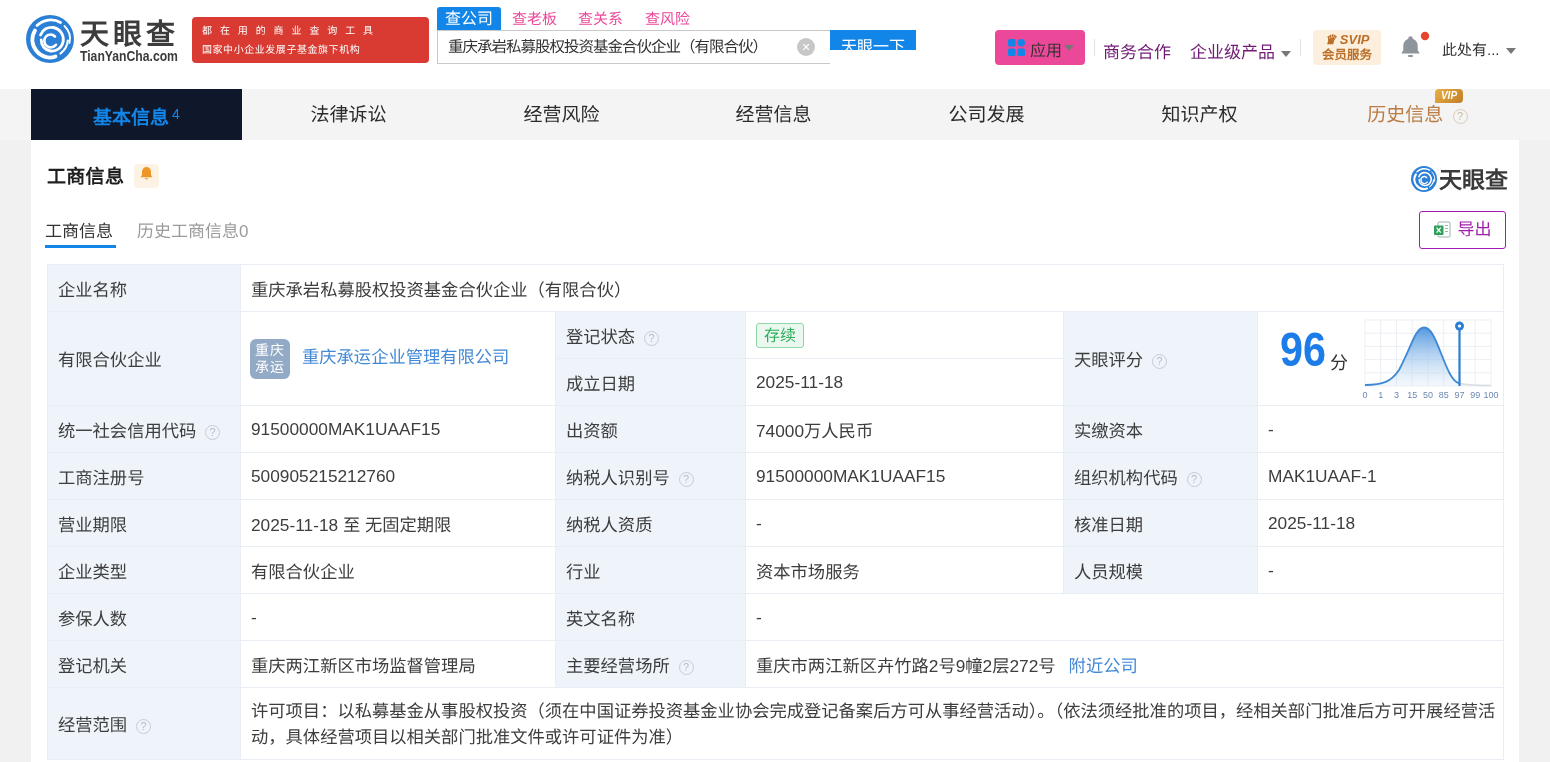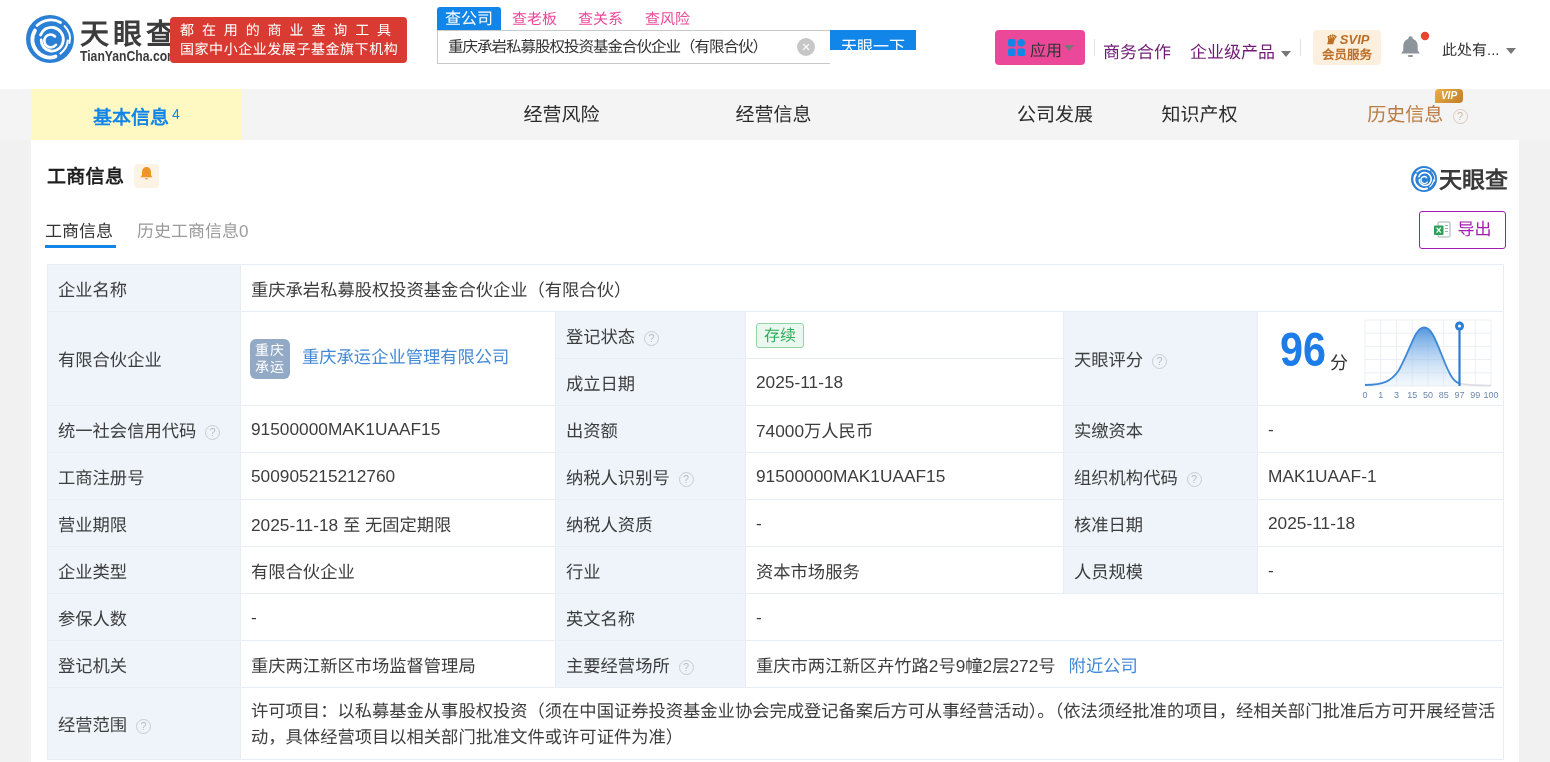--- a/index.html
+++ b/index.html
@@ -3,21 +3,21 @@
 <meta charset="utf-8">
 <style>
 * { margin:0; padding:0; box-sizing:border-box; }
 html,body { width:1550px; height:762px; overflow:hidden; font-family:"Liberation Sans",sans-serif; background:#f1f1f1; }
 #page { position:relative; width:1550px; height:762px; }
 
 #header { position:absolute; left:0; top:0; width:1550px; height:89px; background:#fff; }
 #logoCircle { position:absolute; left:26px; top:15px; }
 #logoTxt { position:absolute; left:80px; top:20px; font-size:29px; line-height:29px; font-weight:bold; color:#3c3c3c; letter-spacing:4px; }
 #logoSub { position:absolute; left:80px; top:49px; font-size:14px; line-height:14px; font-weight:bold; color:#3c3c3c; transform:scaleX(0.87); transform-origin:0 0; }
-#redBadge { position:absolute; left:170px; top:17px; width:237px; height:46px; background:#d93a31; border-radius:4px; color:#fff; font-size:14px; line-height:19px; padding:4px 0 0 10px; }
+#redBadge { position:absolute; left:192px; top:17px; width:237px; height:46px; background:#d93a31; border-radius:4px; color:#fff; font-size:10px; line-height:19px; padding:4px 0 0 10px; }
 #redBadge .l1 { letter-spacing:7.9px; white-space:nowrap; }
 #redBadge .l2 { letter-spacing:0.55px; white-space:nowrap; }
 
 .stab { position:absolute; top:8px; height:22px; line-height:22px; color:#ec4899; font-size:15px; white-space:nowrap; }
 #stabAct { position:absolute; left:437px; top:7px; width:64px; height:23px; background:#1285e8; color:#fff; text-align:center; line-height:23px; font-size:16px; border-radius:3px 3px 0 0; white-space:nowrap;}
 #sinput { position:absolute; left:437px; top:30px; width:393px; height:34px; background:#fff; border:1px solid #c9c9c9; border-right:none; line-height:32px; font-size:15.5px; color:#333; padding-left:10px; letter-spacing:-1px; white-space:nowrap;}
 #sclear { position:absolute; left:797px; top:38px; width:18px; height:18px; border-radius:50%; background:#c7c7c7; color:#fff; font-size:11px; text-align:center; line-height:18px; }
 #sbtn { position:absolute; left:830px; top:30px; width:86px; height:20px; background:#1285e8; color:#fff; font-size:16px; text-align:center; line-height:34px; }
 
 #appChip { position:absolute; left:995px; top:30px; width:90px; height:35px; background:#ec4899; border-radius:4px; }
@@ -26,21 +26,21 @@
 .vdiv { position:absolute; top:39px; width:1px; height:17px; background:#e2e2e2; }
 .hmenu { position:absolute; top:38px; font-size:17px; color:#701a75; white-space:nowrap;}
 #svip { position:absolute; left:1313px; top:30px; width:68px; height:35px; background:#fcefdd; border-radius:4px; text-align:center; }
 #svip .l1 { font-size:13px; font-weight:bold; font-style:italic; color:#bc6f28; line-height:16px; padding-top:2px;}
 #svip .l2 { font-size:12.5px; color:#bc6f28; line-height:15px; font-weight:bold;}
 #bellTop { position:absolute; left:1400px; top:31px; }
 #user { position:absolute; left:1442px; top:38px; font-size:15px; color:#333; }
 
 #tabstrip { position:absolute; left:0; top:89px; width:1550px; height:51px; background:#f4f4f4; }
 .tab { position:absolute; top:0; height:51px; line-height:51px; text-align:center; font-size:19px; color:#2b2b2b; width:213px; }
-.tab.active { background:#fef9c3; color:#1285e8; font-weight:bold; width:211px;}
+.tab.active { background:#0f172a; color:#1285e8; font-weight:bold; width:211px;}
 .tab .cnt { font-size:14px; color:#1285e8; font-weight:normal; vertical-align:5px; margin-left:3px;}
 .tab.hist { color:#bb7b42; }
 #vipBadge { position:absolute; left:1435px; top:89px; width:28px; height:14px; background:linear-gradient(135deg,#eaaf45,#c07e25); border-radius:4px 4px 4px 0; color:#fff; font-size:10px; font-weight:bold; font-style:italic; text-align:center; line-height:14px; }
 .qmark { display:inline-block; width:15px; height:15px; border:1px solid #c6ccd3; border-radius:50%; color:#b6bcc4; font-size:11px; line-height:13px; text-align:center; vertical-align:1px; margin-left:4px; background:transparent; font-weight:normal; font-style:normal;}
 
 #container { position:absolute; left:31px; top:140px; width:1488px; height:622px; background:#fff; }
 #secTitle { position:absolute; left:16px; top:21px; font-size:19px; font-weight:bold; color:#1f1f1f; letter-spacing:0.3px;}
 #bellChip { position:absolute; left:103px; top:24px; width:25px; height:24px; background:#fdf3e5; border-radius:4px; text-align:center; line-height:24px; }
 #miniLogo { position:absolute; left:1380px; top:26px; }
 #miniLogoTxt { position:absolute; left:1408px; top:21px; font-size:23px; font-weight:bold; color:#3a3a3a; }
@@ -107,23 +107,24 @@
       <circle cx="10.5" cy="7.5" r="2.2" fill="#8e949b"></circle>
       <path d="M10.5 7.5 a7.2 7.2 0 0 1 7.2 7.2 v4.6 l2.1 3.2 h-18.6 l2.1 -3.2 v-4.6 A7.2 7.2 0 0 1 10.5 7.5 z" fill="#8e949b"></path>
       <rect x="8" y="24" width="5" height="2" rx="1" fill="#8e949b"></rect>
       <circle cx="25" cy="5" r="4.2" fill="#e8452f"></circle>
     </svg>
     <div id="user">此处有...<span class="caret" style="margin-left:6px;"></span></div>
   </div>
 
   <div id="tabstrip">
     <div class="tab active" style="left:31px;">基本信息<span class="cnt">4</span></div>
+    <div class="tab" style="left:242px;">法律诉讼</div>
     <div class="tab" style="left:455px;">经营风险</div>
     <div class="tab" style="left:667px;">经营信息</div>
-    <div class="tab" style="left:880px;text-align:right;">公司发展</div>
+    <div class="tab" style="left:880px;">公司发展</div>
     <div class="tab hist" style="left:1311px;">历史信息 <span class="qmark" style="border-color:#d9cbb9;color:#c9b89e;">?</span></div>
     <div class="tab" style="left:1093px;">知识产权</div>
   </div>
   <div id="vipBadge">VIP</div>
 
   <div id="container">
     <div id="secTitle">工商信息</div>
     <div id="bellChip"><svg width="13" height="15" viewBox="0 0 12 14">
           <path d="M6 1 a4.2 4.2 0 0 1 4.2 4.2 v3.2 l1.3 2.2 h-11 l1.3 -2.2 v-3.2 A4.2 4.2 0 0 1 6 1 z" fill="#ef9426"></path>
           <path d="M4.3 11.5 a1.8 1.8 0 0 0 3.4 0 z" fill="#ef9426"></path>

